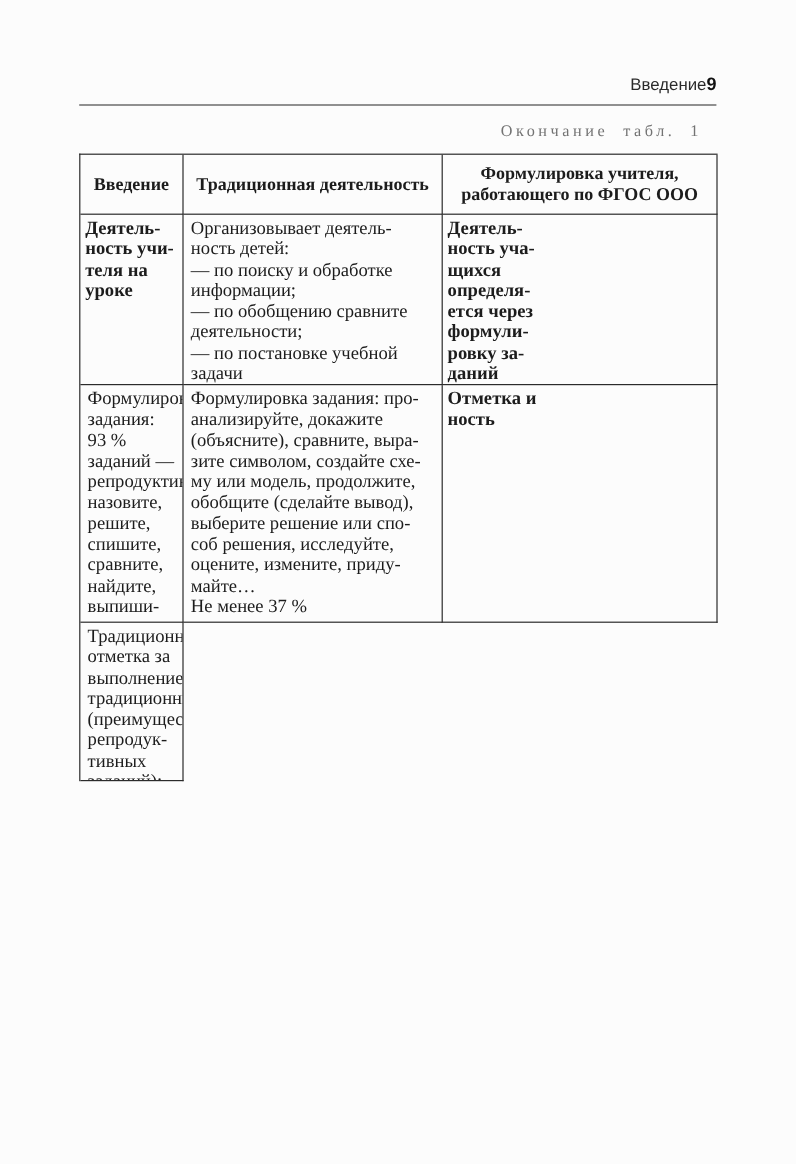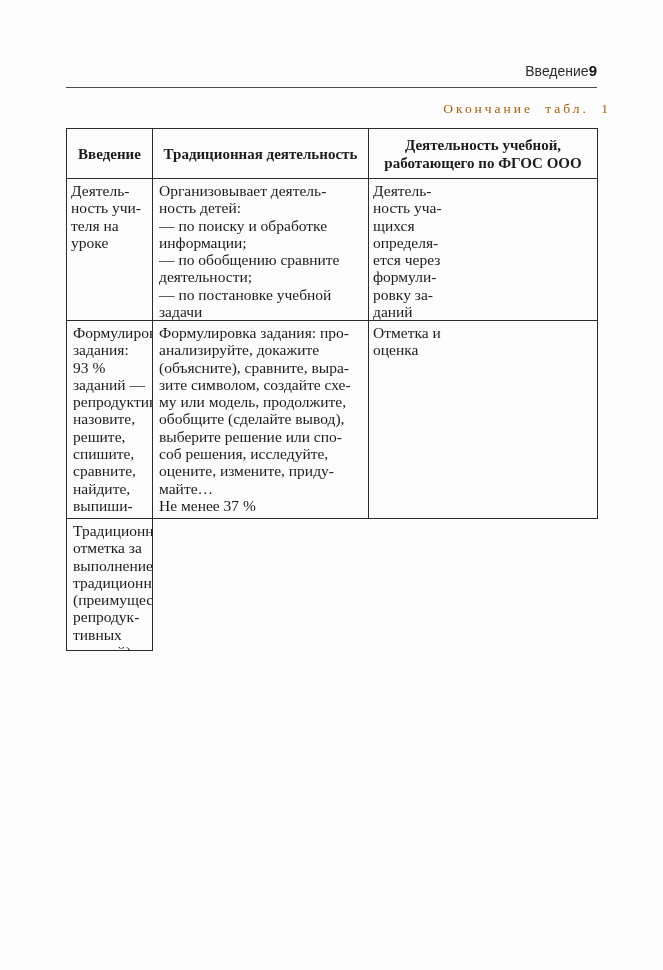--- a/index.html
+++ b/index.html
@@ -39,28 +39,28 @@
     position: absolute;
     left: 66px;
     top: 87px;
     width: 531px;
     height: 0;
     border-top: 1.2px solid #4a4a4a;
   }
   
   .table-caption {
     position: absolute;
-    left: 80px;
+    left: 54px;
     top: 101px;
     width: 531px;
     text-align: right;
     font-size: 13.5px;
     letter-spacing: 0.22em;
     word-spacing: 0.45em;
-    color: #a16207;
+    color: #737373;
   }
   
   .cmp-table {
     position: absolute;
     left: 66px;
     top: 128px;
     display: grid;
     grid-template-columns: 86px 216px 229px;
     grid-template-rows: 50px 142px 198px 132px;
     border-top: 1.4px solid #2b2b2b;
@@ -86,41 +86,42 @@
   }
   .cmp-table .td {
     font-size: 15.5px;
     line-height: 17.3px;
     white-space: pre-line;
     padding: 3px 5px 0 6px;
   }
   .cmp-table .td.col-pos {
     padding-left: 4px;
     padding-right: 4px;
+    font-weight: bold;
   }
 </style>
 </head>
 <body>
 
 <div class="page">
 
   <div class="running-head">
     <span>Введение</span>
     <span class="pagenum">9</span>
   </div>
 
   <div class="header-rule"></div>
 
   <div class="table-caption">Окончание табл. 1</div>
 
   <div class="cmp-table">
 
     <div class="cell th">Введение</div>
     <div class="cell th">Традиционная деятельность</div>
-    <div class="cell th">Деятельность учебной,
+    <div class="cell th">Формулировка учителя,
 работающего по ФГОС ООО</div>
 
     <div class="cell td col-pos">Деятель-
 ность учи-
 теля на
 уроке</div>
     <div class="cell td">Организовывает деятель-
 ность детей:
 — по поиску и обработке
 информации;
@@ -152,21 +153,21 @@
 зите символом, создайте схе-
 му или модель, продолжите,
 обобщите (сделайте вывод),
 выберите решение или спо-
 соб решения, исследуйте,
 оцените, измените, приду-
 майте…
 Не менее 37 %</div>
 
     <div class="cell td col-pos">Отметка и
-оценка</div>
+ность</div>
     <div class="cell td">Традиционная отметка за
 выполнение традиционных
 (преимущественно репродук-
 тивных заданий):
 — «решил» — «не решил»;
 — «из пяти заданий выпол-
 нил три»</div>
   </div>
 
 </div>

